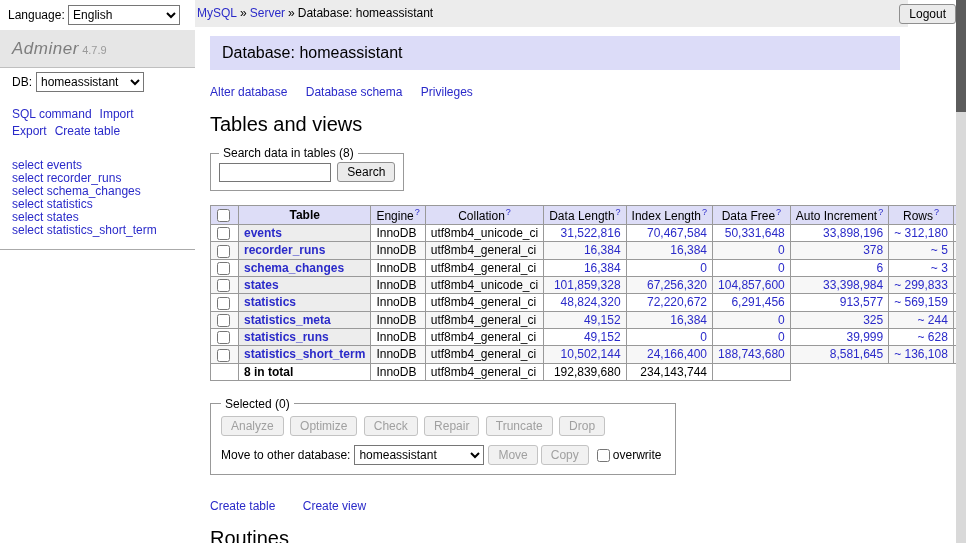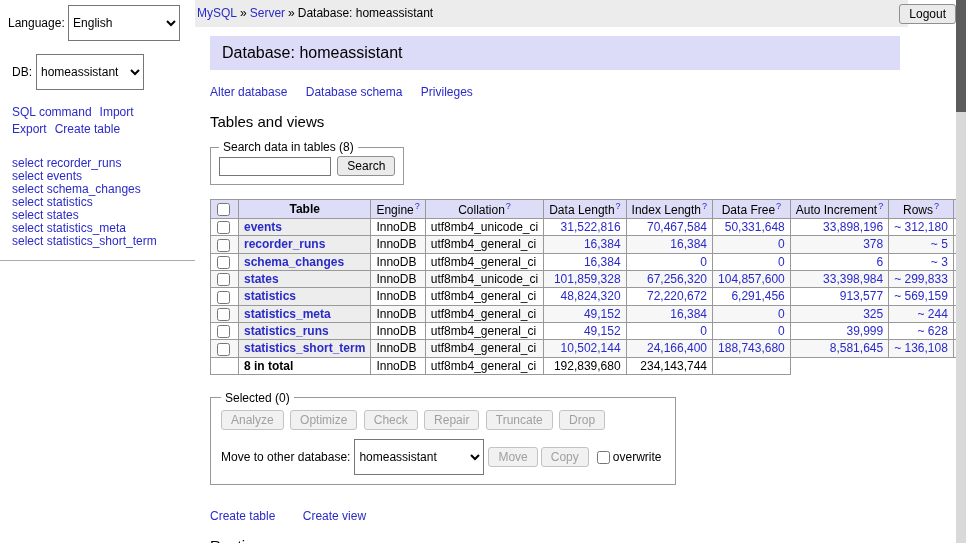--- a/index.html
+++ b/index.html
@@ -14,21 +14,21 @@
   a { color: #2a2ac9; text-decoration: none; cursor: pointer; }
 
   button {
     font: 12px "Liberation Sans", sans-serif;
     background: #ebebeb; border: 1px solid #8f8f8f;
     border-radius: 3px; padding: 2px 9px; color: #000; cursor: pointer;
   }
   button:disabled { color: #a0a0a0; border-color: #c3c3c3; background: #f1f1f1; }
   select {
     font: 12px "Liberation Sans", sans-serif;
-    border: 1px solid #767676; background: #fff; height: 36px;
+    border: 1px solid #767676; background: #fff; height: 20px;
   }
   input[type="text"] {
     font: 12px "Liberation Sans", sans-serif;
     border: 1px solid #767676; height: 19px; padding: 1px 3px; width: 112px;
   }
   input[type="checkbox"] { width: 13px; height: 13px; margin: 0 3px 0 1px; vertical-align: middle; }
 
   
   #langbar { position: absolute; top: 0; left: 0; width: 195px; padding: 5px 8px; }
   #langbar select { width: 112px; }
@@ -40,36 +40,36 @@
   #logout { position: absolute; top: 4px; right: 10px; }
 
   
   #sidebar { position: absolute; left: 0; top: 27px; width: 195px; }
   #logo {
     background: #e6e6e6; border-bottom: 1px solid #bfbfbf;
     padding: 9px 12px 8px; margin-top: 3px;
   }
   #logo .appname { font-size: 17px; font-style: italic; color: #7d7d7d; letter-spacing: .5px; }
   #logo .version { font-size: 11px; color: #9a9a9a; }
-  .dbrow { padding: 27px 12px 6px; }
+  .dbrow { padding: 4px 12px 6px; }
   .dbrow select { width: 108px; margin-left: 4px; }
   .sb-links { margin: 8px 12px 10px; line-height: 1.45; }
   .sb-links a { margin-right: 8px; }
   .sb-tables { margin: 4px 0 0; padding: 8px 12px 12px; border-bottom: 1px solid #aaa; }
   .sb-tables a { display: block; line-height: 13px; margin-bottom: 0; }
 
   
   #content { position: absolute; left: 210px; top: 36px; width: 690px; }
   h2 {
     margin: 0; background: #dcdcf8; font-size: 16px; font-weight: normal;
     padding: 8px 12px;
   }
   .actions { margin: 15px 0 12px; }
   .actions a { margin-right: 15px; }
-  h3 { font-size: 15px; font-weight: normal; margin: 14px 0 10px; }
+  h3 { font-size: 20px; font-weight: normal; margin: 14px 0 10px; }
 
   fieldset { display: inline-block; border: 1px solid #999; padding: 2px 8px 8px; margin: 0 0 12px; }
   legend { padding: 0 4px; }
   #search-fs button { margin-left: 3px; }
 
   table { border-collapse: collapse; margin: 2px 0 14px; }
   th, td { border: 1px solid #999; padding: 1px 5px; height: 16px; font-size: 12px; white-space: nowrap; }
   thead th, thead td { background: #ddddf7; font-weight: normal; text-align: center; }
   thead th.tname-h { font-weight: bold; }
   .sup { font-size: 9px; vertical-align: super; margin-left: 1px; }
@@ -109,34 +109,37 @@
   </select>
 </div>
 
 <div id="breadcrumb">
   <a>MySQL</a><span class="sep">»</span><a>Server</a><span class="sep">»</span><span>Database: homeassistant</span>
 </div>
 
 <button id="logout">Logout</button>
 
 <div id="sidebar">
+  <div id="logo">
+    <span class="appname">Adminer</span>
+    <span class="version">4.7.9</span>
+  </div>
   <div class="dbrow">
     <span>DB:</span><select><option>homeassistant</option></select>
   </div>
   <p class="sb-links">
     <a>SQL command</a><a>Import</a><br>
     <a>Export</a><a>Create table</a>
   </p>
   <p class="sb-tables">
+    <a>select events</a>
     <a>select recorder_runs</a>
-    <a>select events</a>
     <a>select schema_changes</a>
     <a>select statistics</a>
     <a>select states</a>
-    <a>select statistics_meta</a>
     <a>select statistics_short_term</a>
   </p>
 </div>
 
 <div id="content">
   <h2>Database: homeassistant</h2>
 
   <p class="actions">
     <a>Alter database</a>
     <a>Database schema</a>

